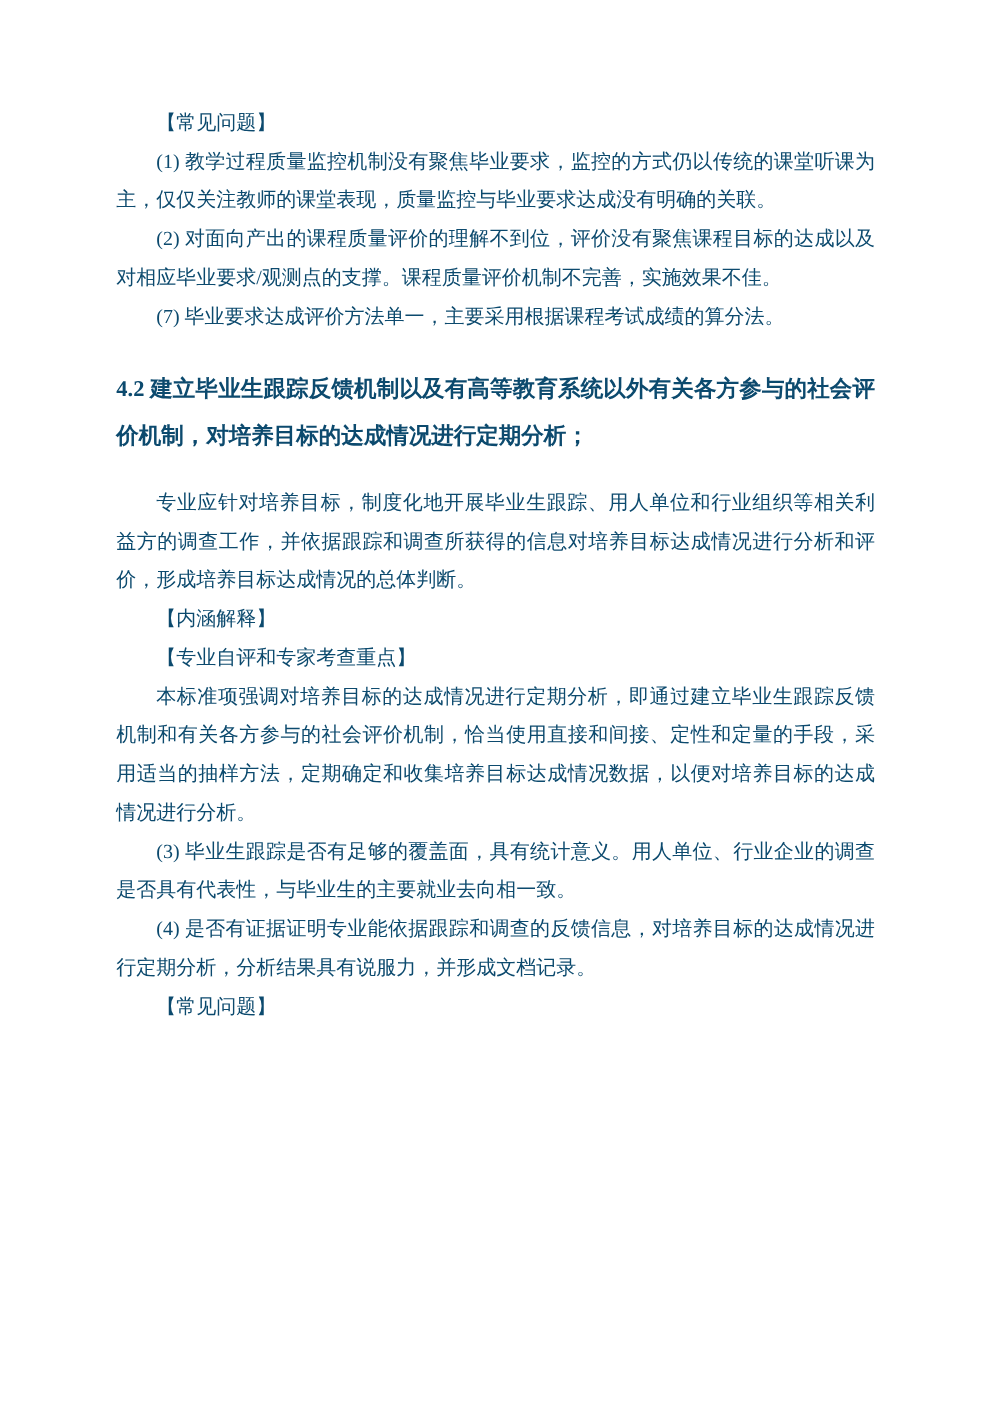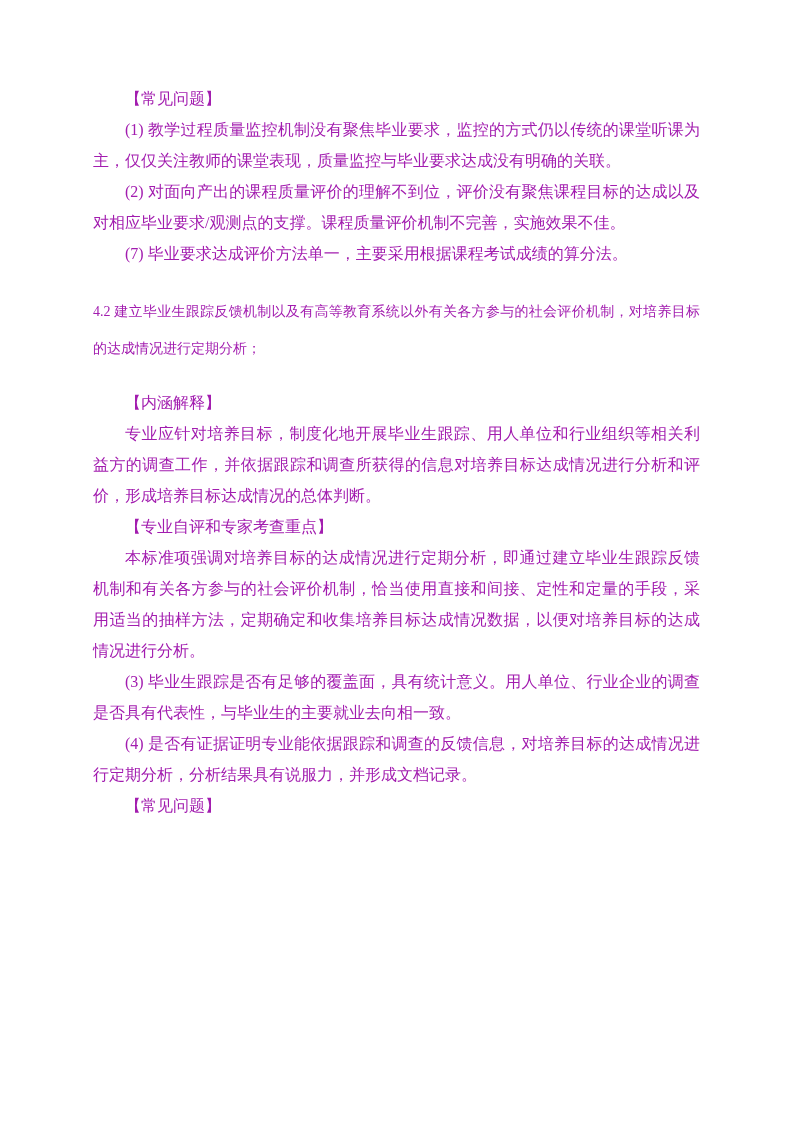--- a/index.html
+++ b/index.html
@@ -6,60 +6,60 @@
     margin: 0;
     padding: 0;
     background: #ffffff;
   }
   .page {
     position: relative;
     width: 793px;
     height: 1122px;
     margin: 0 auto;
     background: #ffffff;
-    color: #a21caf;
+    color: #0c4a6e;
     font-family: "Liberation Serif", "DejaVu Serif", serif;
     overflow: hidden;
     box-sizing: border-box;
     padding: 83px 93px 0 93px;
   }
   .body-text {
     font-size: 16px;
     line-height: 31px;
     text-align: justify;
     text-justify: inter-ideograph;
     margin: 0;
     text-indent: 2em;
     word-break: break-all;
   }
   .section-heading {
-    font-size: 14px;
+    font-size: 18px;
     line-height: 37px;
-    font-weight: normal;
+    font-weight: bold;
     text-align: justify;
     text-justify: inter-ideograph;
     margin: 24px 0 20px 0;
     text-indent: 0;
     word-break: break-all;
   }
 </style>
 </head>
 <body>
 
 <div class="page">
 
   <p class="body-text">【常见问题】</p>
   <p class="body-text">(1) 教学过程质量监控机制没有聚焦毕业要求，监控的方式仍以传统的课堂听课为主，仅仅关注教师的课堂表现，质量监控与毕业要求达成没有明确的关联。</p>
   <p class="body-text">(2) 对面向产出的课程质量评价的理解不到位，评价没有聚焦课程目标的达成以及对相应毕业要求/观测点的支撑。课程质量评价机制不完善，实施效果不佳。</p>
   <p class="body-text">(7) 毕业要求达成评价方法单一，主要采用根据课程考试成绩的算分法。</p>
 
   <h2 class="section-heading">4.2 建立毕业生跟踪反馈机制以及有高等教育系统以外有关各方参与的社会评价机制，对培养目标的达成情况进行定期分析；</h2>
 
+  <p class="body-text">专业应针对培养目标，制度化地开展毕业生跟踪、用人单位和行业组织等相关利益方的调查工作，并依据跟踪和调查所获得的信息对培养目标达成情况进行分析和评价，形成培养目标达成情况的总体判断。</p>
   <p class="body-text">【内涵解释】</p>
-  <p class="body-text">专业应针对培养目标，制度化地开展毕业生跟踪、用人单位和行业组织等相关利益方的调查工作，并依据跟踪和调查所获得的信息对培养目标达成情况进行分析和评价，形成培养目标达成情况的总体判断。</p>
   <p class="body-text">【专业自评和专家考查重点】</p>
 
   <p class="body-text">本标准项强调对培养目标的达成情况进行定期分析，即通过建立毕业生跟踪反馈机制和有关各方参与的社会评价机制，恰当使用直接和间接、定性和定量的手段，采用适当的抽样方法，定期确定和收集培养目标达成情况数据，以便对培养目标的达成情况进行分析。</p>
   <p class="body-text">(3) 毕业生跟踪是否有足够的覆盖面，具有统计意义。用人单位、行业企业的调查是否具有代表性，与毕业生的主要就业去向相一致。</p>
   <p class="body-text">(4) 是否有证据证明专业能依据跟踪和调查的反馈信息，对培养目标的达成情况进行定期分析，分析结果具有说服力，并形成文档记录。</p>
 
   <p class="body-text">【常见问题】</p>
 
 </div>
 

